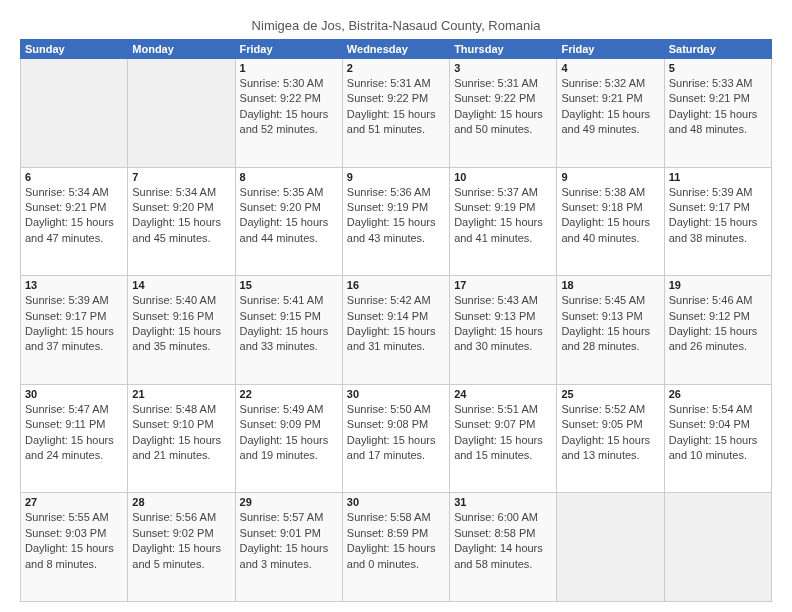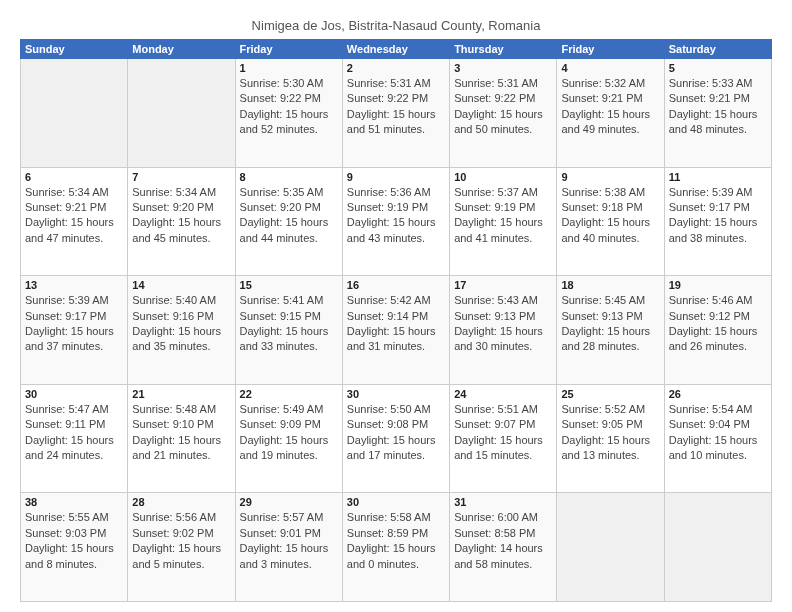--- a/index.html
+++ b/index.html
@@ -229,21 +229,21 @@
             <div class="cell-day">25</div>
             <div class="cell-info">Sunrise: 5:52 AM<br>Sunset: 9:05 PM<br>Daylight: 15 hours<br>and 13 minutes.</div>
           </td>
           <td>
             <div class="cell-day">26</div>
             <div class="cell-info">Sunrise: 5:54 AM<br>Sunset: 9:04 PM<br>Daylight: 15 hours<br>and 10 minutes.</div>
           </td>
         </tr>
         <tr>
           <td>
-            <div class="cell-day">38</div>
+            <div class="cell-day">27</div>
             <div class="cell-info">Sunrise: 5:55 AM<br>Sunset: 9:03 PM<br>Daylight: 15 hours<br>and 8 minutes.</div>
           </td>
           <td>
             <div class="cell-day">28</div>
             <div class="cell-info">Sunrise: 5:56 AM<br>Sunset: 9:02 PM<br>Daylight: 15 hours<br>and 5 minutes.</div>
           </td>
           <td>
             <div class="cell-day">29</div>
             <div class="cell-info">Sunrise: 5:57 AM<br>Sunset: 9:01 PM<br>Daylight: 15 hours<br>and 3 minutes.</div>
           </td>

